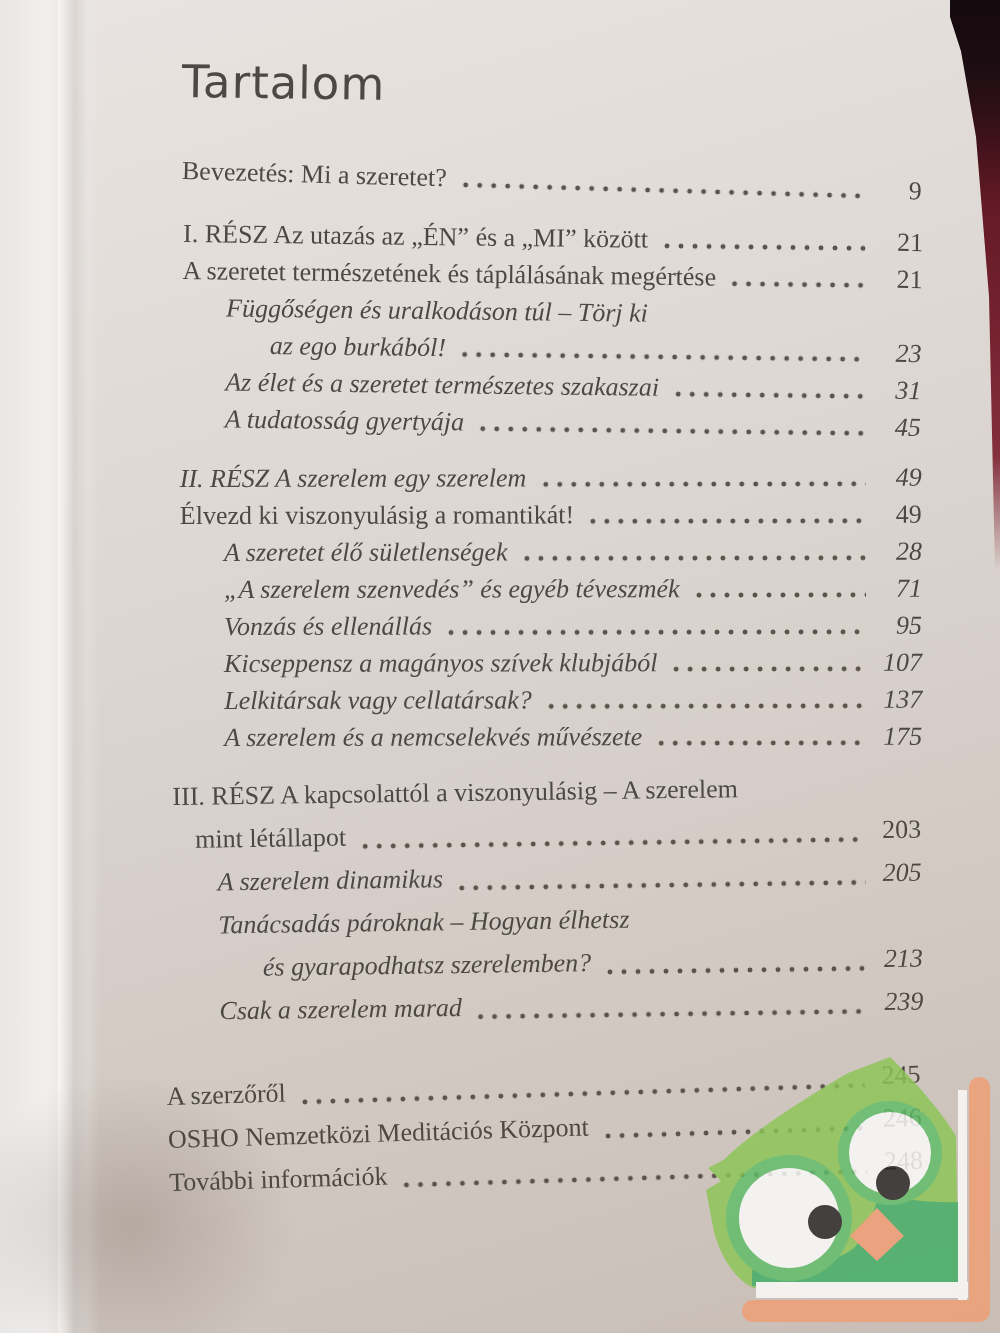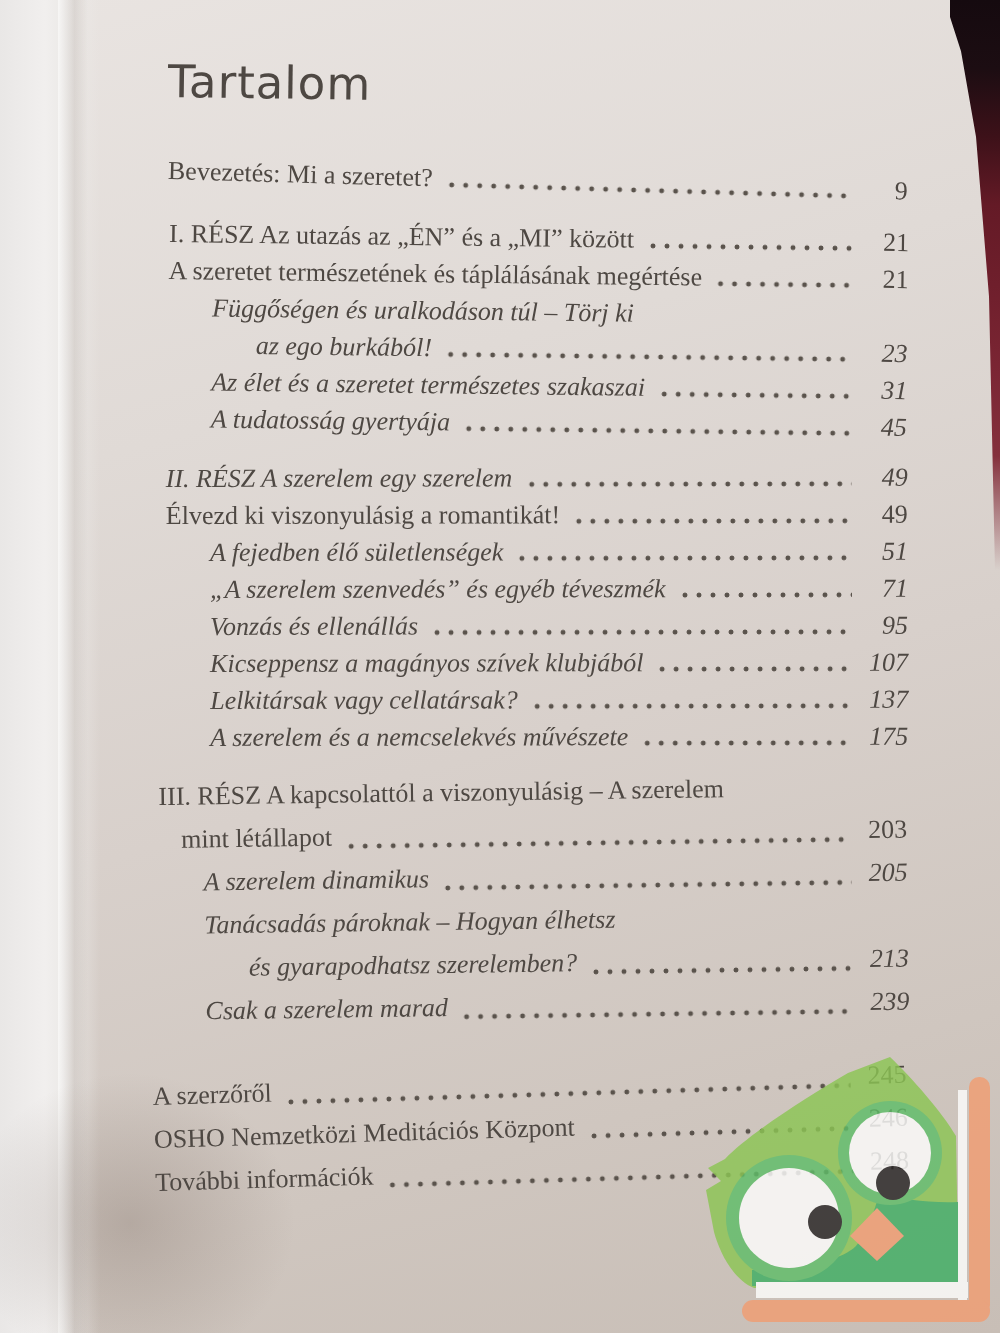--- a/index.html
+++ b/index.html
@@ -17,21 +17,21 @@
   }
   .left-edge{position:absolute;left:0;top:0;bottom:0;width:100px;
     background:linear-gradient(to right,#e9e7e6 0%,var(--edge-white) 45%,#eceae8 62%,rgba(236,233,230,0) 100%);}
   .crease{position:absolute;left:58px;top:0;bottom:0;width:30px;
     background:linear-gradient(to right,rgba(255,255,255,.55),rgba(140,125,115,.17) 55%,rgba(140,125,115,0) 100%);}
   .corner-shadow{position:absolute;left:-90px;bottom:-90px;width:440px;height:400px;border-radius:50%;
     background:radial-gradient(closest-side,rgba(110,92,82,.28),rgba(110,92,82,0) 75%);}
   .dark-corner{position:absolute;right:0;top:0;width:50px;height:570px;
     background:linear-gradient(to bottom,var(--corner-black) 0%,#1c0d12 12%,#3d1119 24%,#641a26 36%,var(--corner-maroon) 50%,#7a2533 64%,#84303c 80%,rgba(132,48,60,0) 100%);
     clip-path:polygon(0% 0%,100% 0%,100% 100%,90% 100%,78% 52%,52% 24%,22% 9%,0% 3%);}
-  .content{position:absolute;left:168px;top:56px;width:740px;}
+  .content{position:absolute;left:182px;top:56px;width:740px;}
   h1.title{font-family:"DejaVu Sans",sans-serif;font-size:45px;font-weight:400;letter-spacing:1px;
     margin:0;line-height:52px;transform:rotate(.8deg);transform-origin:0 50%;}
   .block{transform-origin:0 50%;}
   .row{display:flex;align-items:baseline;font-size:26px;}
   .row.it{font-style:italic;}
   .label{white-space:nowrap;}
   .dots{flex:1 1 auto;align-self:flex-end;height:8px;margin:0 6px 8px 12px;
     background-image:radial-gradient(circle at 7px 4px,var(--dot) 2.1px,rgba(0,0,0,0) 2.8px);
     background-size:14px 8px;background-repeat:repeat-x;background-position:left center;}
   .pg{min-width:50px;text-align:right;white-space:nowrap;}
@@ -91,23 +91,23 @@
             <span class="label">II. RÉSZ A szerelem egy szerelem</span>
             <span class="dots"></span>
             <span class="pg">49</span>
           </div>
           <div class="row" style="height: 37px; line-height: 37px; padding-left: 0px;">
             <span class="label">Élvezd ki viszonyulásig a romantikát!</span>
             <span class="dots"></span>
             <span class="pg">49</span>
           </div>
           <div class="row it" style="height: 37px; line-height: 37px; padding-left: 44px;">
-            <span class="label">A fejedben élő sületlenségek</span>
+            <span class="label">A szeretet élő sületlenségek</span>
             <span class="dots"></span>
-            <span class="pg">51</span>
+            <span class="pg">28</span>
           </div>
           <div class="row it" style="height: 37px; line-height: 37px; padding-left: 44px;">
             <span class="label">„A szerelem szenvedés” és egyéb téveszmék</span>
             <span class="dots"></span>
             <span class="pg">71</span>
           </div>
           <div class="row it" style="height: 37px; line-height: 37px; padding-left: 44px;">
             <span class="label">Vonzás és ellenállás</span>
             <span class="dots"></span>
             <span class="pg">95</span>

